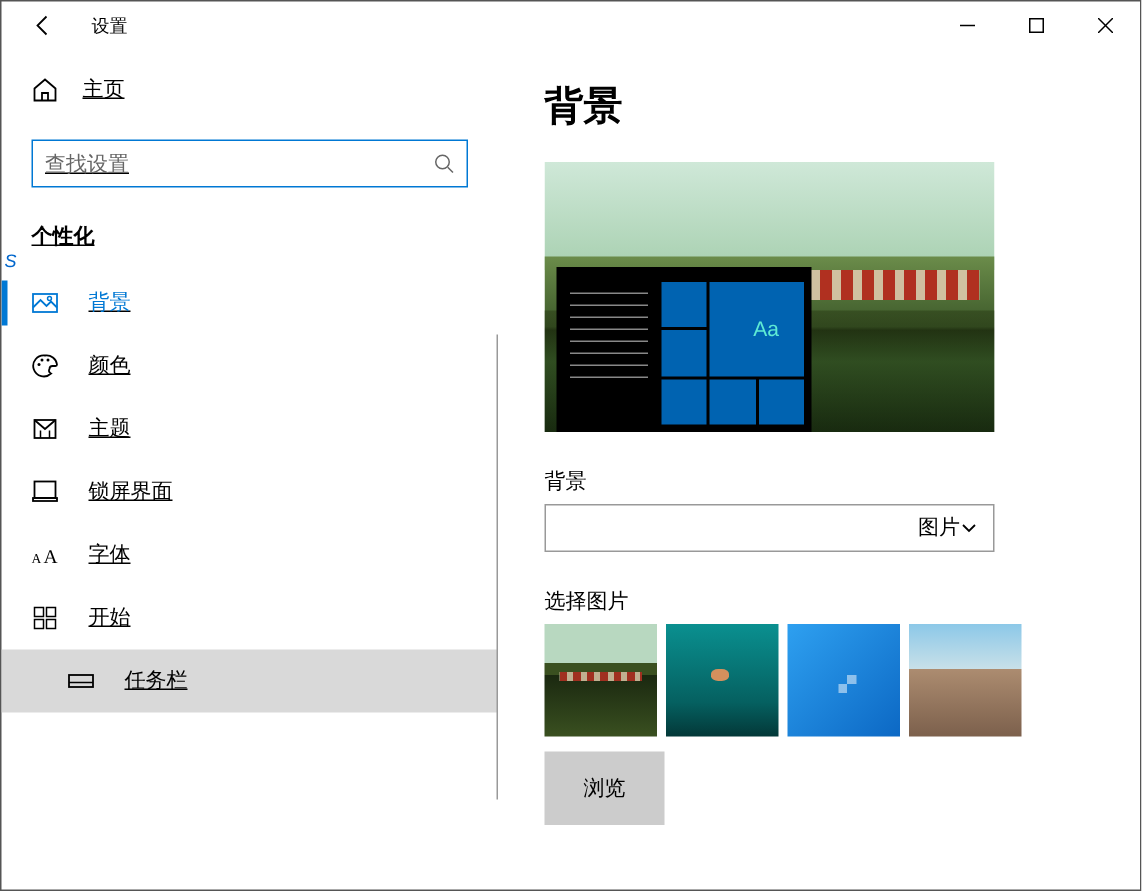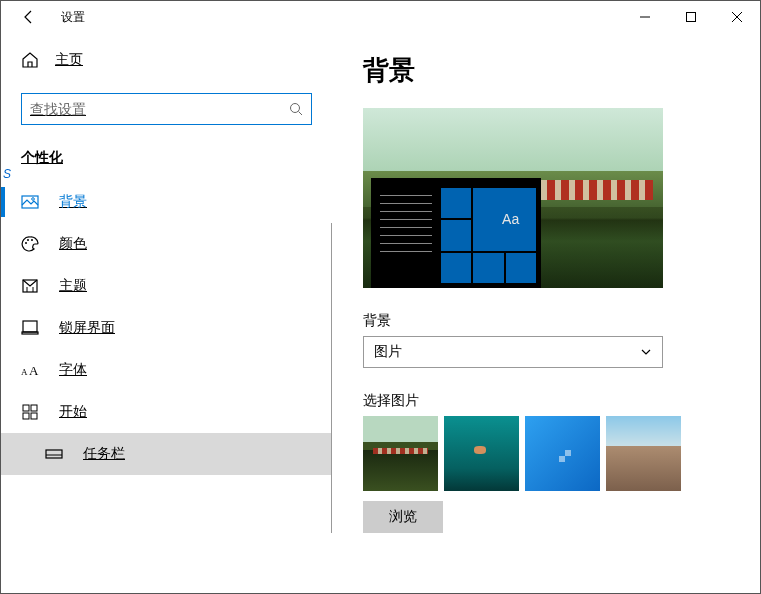--- a/index.html
+++ b/index.html
@@ -29,33 +29,33 @@
     .preview { width: 300px; height: 180px; position: relative; overflow: hidden; }
     .preview-bg { position:absolute; inset:0; background: linear-gradient(to bottom, #6b8c4a 0%, #3d5a2a 40%, #1a2a0f 42%, #4a7c3a 60%, #2d4a1f 100%); }
     .preview-sky { position:absolute; top:0; left:0; right:0; height:40%; background: linear-gradient(to bottom, #cfe8d8, #a8d0b0); }
     .preview-lake { position:absolute; bottom:0; left:0; right:0; height:45%; background: linear-gradient(to top, #0a1505, #2d4018); }
     .preview-houses { position:absolute; top:40%; right:10px; width:120px; height:20px; background: repeating-linear-gradient(to right, #b03020 0 8px, #d0c0a0 8px 14px); }
     .preview-desktop { position:absolute; left:8px; bottom:0; width:170px; height:110px; background:#000; }
     .start-menu { position:absolute; left:5px; bottom:5px; width:60px; height:95px; }
     .start-line { height:5px; margin:3px 4px; border-bottom:1px solid #888; }
     .tiles { position:absolute; left:70px; bottom:5px; width:95px; height:95px; display:grid; grid-template-columns: repeat(3,1fr); grid-template-rows: repeat(3,1fr); gap:2px; }
     .tile { background:#0063b1; }
-    .tile.big { grid-column: span 2; grid-row: span 2; display:flex; align-items:center; justify-content:center; color:#e5e5e5; font-size:14px;padding-left:12px; }
+    .tile.big { grid-column: span 2; grid-row: span 2; display:flex; align-items:center; justify-content:center; color:#5eead4; font-size:14px;padding-left:12px; }
     .label { margin-top: 24px; margin-bottom: 6px; font-size: 14px; }
-    .dropdown { width: 300px; height: 32px; border: 1px solid #999; display: flex; align-items: center; padding: 0 10px; cursor: pointer; justify-content: space-between; }
+    .dropdown { width: 300px; height: 32px; border: 1px solid #999; display: flex; align-items: center; padding: 0 10px; cursor: pointer; justify-content: flex-end; }
     .thumbs { display: flex; gap: 6px; margin-top: 6px; }
     .thumb { width: 75px; height: 75px; cursor: pointer; position: relative; overflow: hidden; }
     .thumb.t1 { background: linear-gradient(to bottom, #b8d8c0 0%, #b8d8c0 35%, #3a5020 35%, #3a5020 45%, #1a2810 45%, #3a5020 100%); }
     .thumb.t1::after { content:""; position:absolute; top:42%; left:10px; right:10px; height:6px; background: repeating-linear-gradient(to right, #a03020 0 5px, #c0b090 5px 9px); }
     .thumb.t2 { background: linear-gradient(to bottom, #0a9090 0%, #056060 70%, #033838 100%); }
     .thumb.t2::after { content:""; position:absolute; top:40%; left:40%; width:12px; height:8px; background:#d4905d; border-radius:40%; }
     .thumb.t3 { background: linear-gradient(135deg, #2ea0f0 0%, #0c68c4 100%); }
     .thumb.t3::after { content:""; position:absolute; top:45%; left:45%; width:12px; height:12px; background: conic-gradient(#fff 0 25%, transparent 0 50%, #fff 0 75%, transparent 0); opacity:0.5; }
     .thumb.t4 { background: linear-gradient(to bottom, #8cc8e8 0%, #c8e0e8 40%, #ac8c70 40%, #7c604c 100%); }
-    .browse-btn { margin-top: 10px; width: 80px; height: 32px; background: #ccc; border: none; cursor: pointer; font-size: 14px; display:flex; align-items:center; justify-content:center; }
+    .browse-btn { margin-top: 10px; width: 80px; height: 49px; background: #ccc; border: none; cursor: pointer; font-size: 14px; display:flex; align-items:center; justify-content:center; }
     .s-letter { position: absolute; left: 2px; top: 134px; font-size: 12px; color: #0066cc; font-style: italic; }
   </style>
 </head>
 <body>
 
 <div class="window">
   <div class="titlebar">
     <div class="back-btn">
       <svg width="16" height="16" viewBox="0 0 16 16">
           <path d="M10 2 L4 8 L10 14" fill="none" stroke="#000" stroke-width="1.2"></path>

